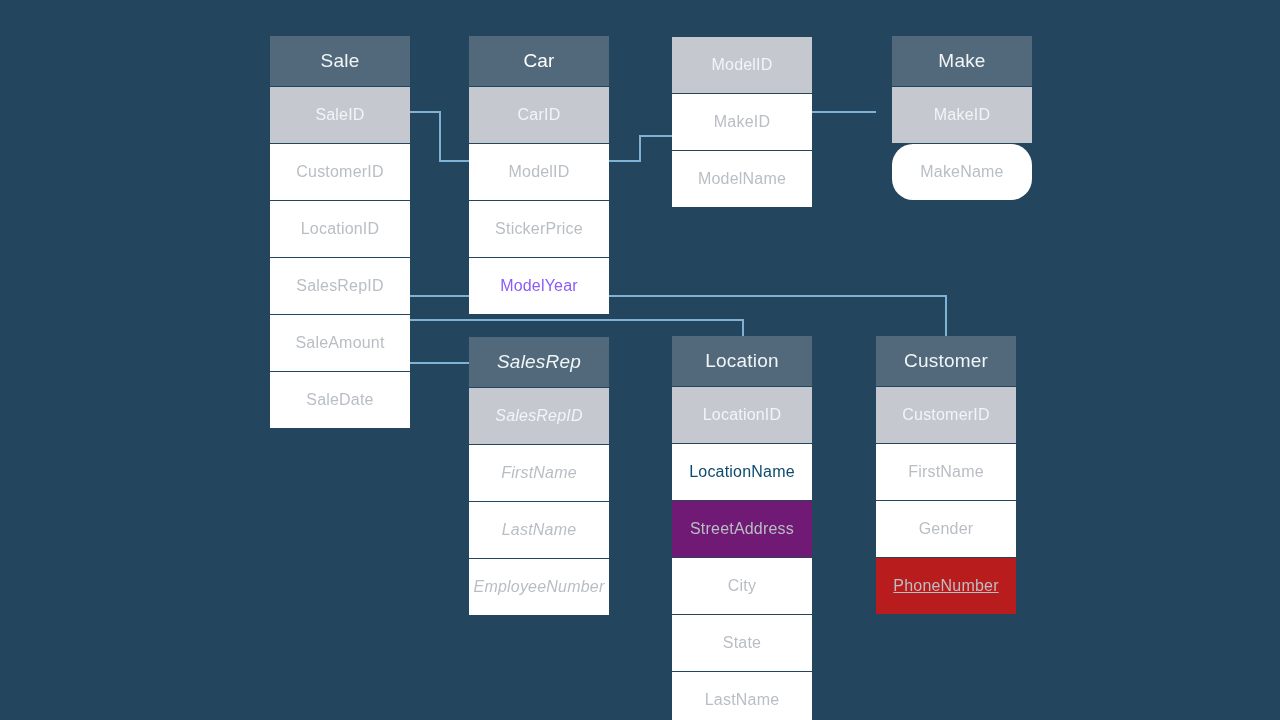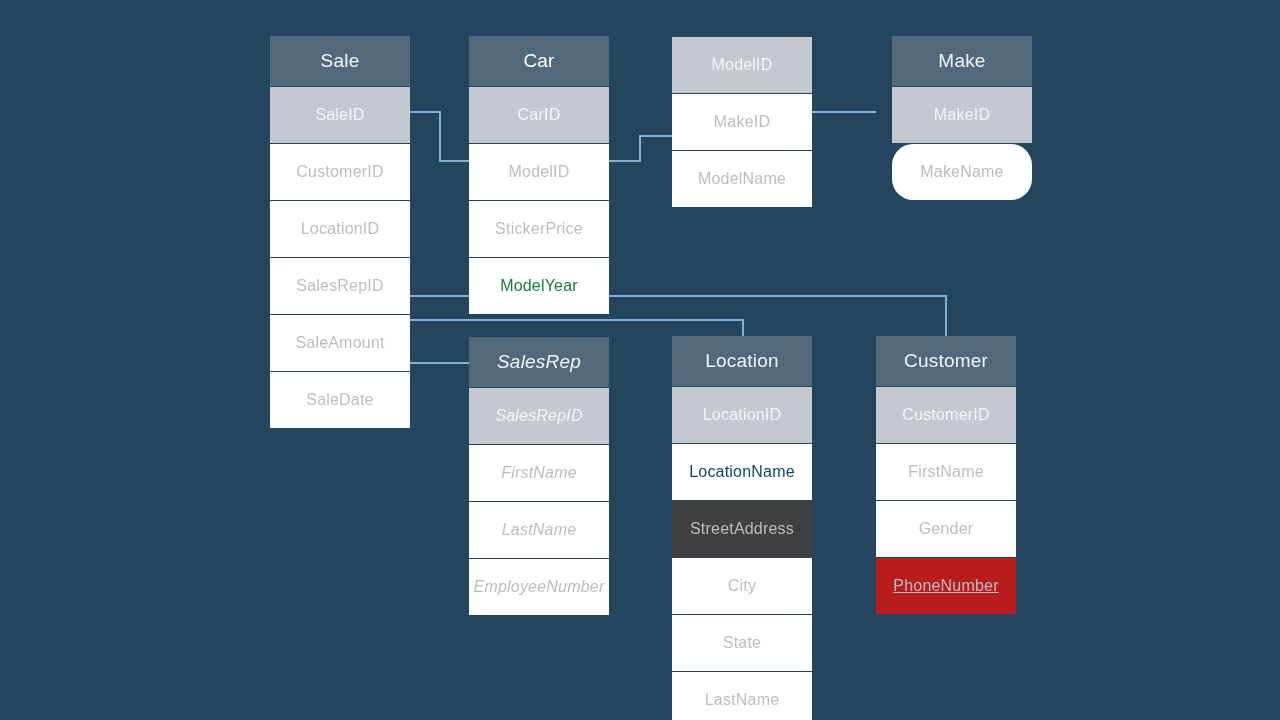--- a/index.html
+++ b/index.html
@@ -83,21 +83,21 @@
         <div class="entity-row" style="background: rgb(255, 255, 255); color: rgb(185, 190, 196);">LocationID</div>
         <div class="entity-row" style="background: rgb(255, 255, 255); color: rgb(185, 190, 196);">SalesRepID</div>
         <div class="entity-row" style="background: rgb(255, 255, 255); color: rgb(185, 190, 196);">SaleAmount</div>
         <div class="entity-row" style="background: rgb(255, 255, 255); color: rgb(185, 190, 196);">SaleDate</div>
       </div>
       <div class="entity" style="left: 469px; top: 36px;">
         <div class="entity-header" style="background: rgb(81, 105, 122); color: #ffffff;">Car</div>
         <div class="entity-row pk" style="background: rgb(197, 201, 207); color: rgb(242, 245, 247);">CarID</div>
         <div class="entity-row" style="background: rgb(255, 255, 255); color: rgb(185, 190, 196);">ModelID</div>
         <div class="entity-row" style="background: rgb(255, 255, 255); color: rgb(185, 190, 196);">StickerPrice</div>
-        <div class="entity-row" style="background: rgb(255, 255, 255); color: #15803d;">ModelYear</div>
+        <div class="entity-row" style="background: rgb(255, 255, 255); color: #8b5cf6;">ModelYear</div>
       </div>
       <div class="entity" style="left: 672px; top: 36px;">
         <div class="entity-row pk" style="background: rgb(197, 201, 207); color: rgb(242, 245, 247);">ModelID</div>
         <div class="entity-row" style="background: rgb(255, 255, 255); color: rgb(185, 190, 196);">MakeID</div>
         <div class="entity-row" style="background: rgb(255, 255, 255); color: rgb(185, 190, 196);">ModelName</div>
       </div>
       <div class="entity" style="left: 876px; top: 36px; margin-left: 16px;">
         <div class="entity-header" style="background: rgb(81, 105, 122); color: rgb(242, 245, 247);">Make</div>
         <div class="entity-row pk" style="background: rgb(197, 201, 207); color: rgb(242, 245, 247);">MakeID</div>
         <div class="entity-row" style="background: rgb(255, 255, 255); color: rgb(185, 190, 196); border-radius: 21px;">MakeName</div>
@@ -106,21 +106,21 @@
         <div class="entity-header" style="background: rgb(81, 105, 122); color: rgb(242, 245, 247);">SalesRep</div>
         <div class="entity-row pk" style="background: rgb(197, 201, 207); color: rgb(242, 245, 247);">SalesRepID</div>
         <div class="entity-row" style="background: rgb(255, 255, 255); color: rgb(185, 190, 196);">FirstName</div>
         <div class="entity-row" style="background: rgb(255, 255, 255); color: rgb(185, 190, 196);">LastName</div>
         <div class="entity-row" style="background: rgb(255, 255, 255); color: rgb(185, 190, 196);">EmployeeNumber</div>
       </div>
       <div class="entity" style="left: 672px; top: 336px;">
         <div class="entity-header" style="background: rgb(81, 105, 122); color: rgb(242, 245, 247);">Location</div>
         <div class="entity-row pk" style="background: rgb(197, 201, 207); color: rgb(242, 245, 247);">LocationID</div>
         <div class="entity-row" style="background: rgb(255, 255, 255); color: #0c4a6e;">LocationName</div>
-        <div class="entity-row" style="background: #404040; color: rgb(185, 190, 196);">StreetAddress</div>
+        <div class="entity-row" style="background: #701a75; color: rgb(185, 190, 196);">StreetAddress</div>
         <div class="entity-row" style="background: rgb(255, 255, 255); color: rgb(185, 190, 196);">City</div>
         <div class="entity-row" style="background: rgb(255, 255, 255); color: rgb(185, 190, 196);">State</div>
         <div class="entity-row" style="background: rgb(255, 255, 255); color: rgb(185, 190, 196);">LastName</div>
       </div>
       <div class="entity" style="left: 876px; top: 336px;">
         <div class="entity-header" style="background: rgb(81, 105, 122); color: rgb(242, 245, 247);">Customer</div>
         <div class="entity-row pk" style="background: rgb(197, 201, 207); color: rgb(242, 245, 247);">CustomerID</div>
         <div class="entity-row" style="background: rgb(255, 255, 255); color: rgb(185, 190, 196);">FirstName</div>
         <div class="entity-row" style="background: rgb(255, 255, 255); color: rgb(185, 190, 196);">Gender</div>
         <div class="entity-row" style="background: #b91c1c; color: rgb(185, 190, 196); text-decoration: underline;">PhoneNumber</div>

